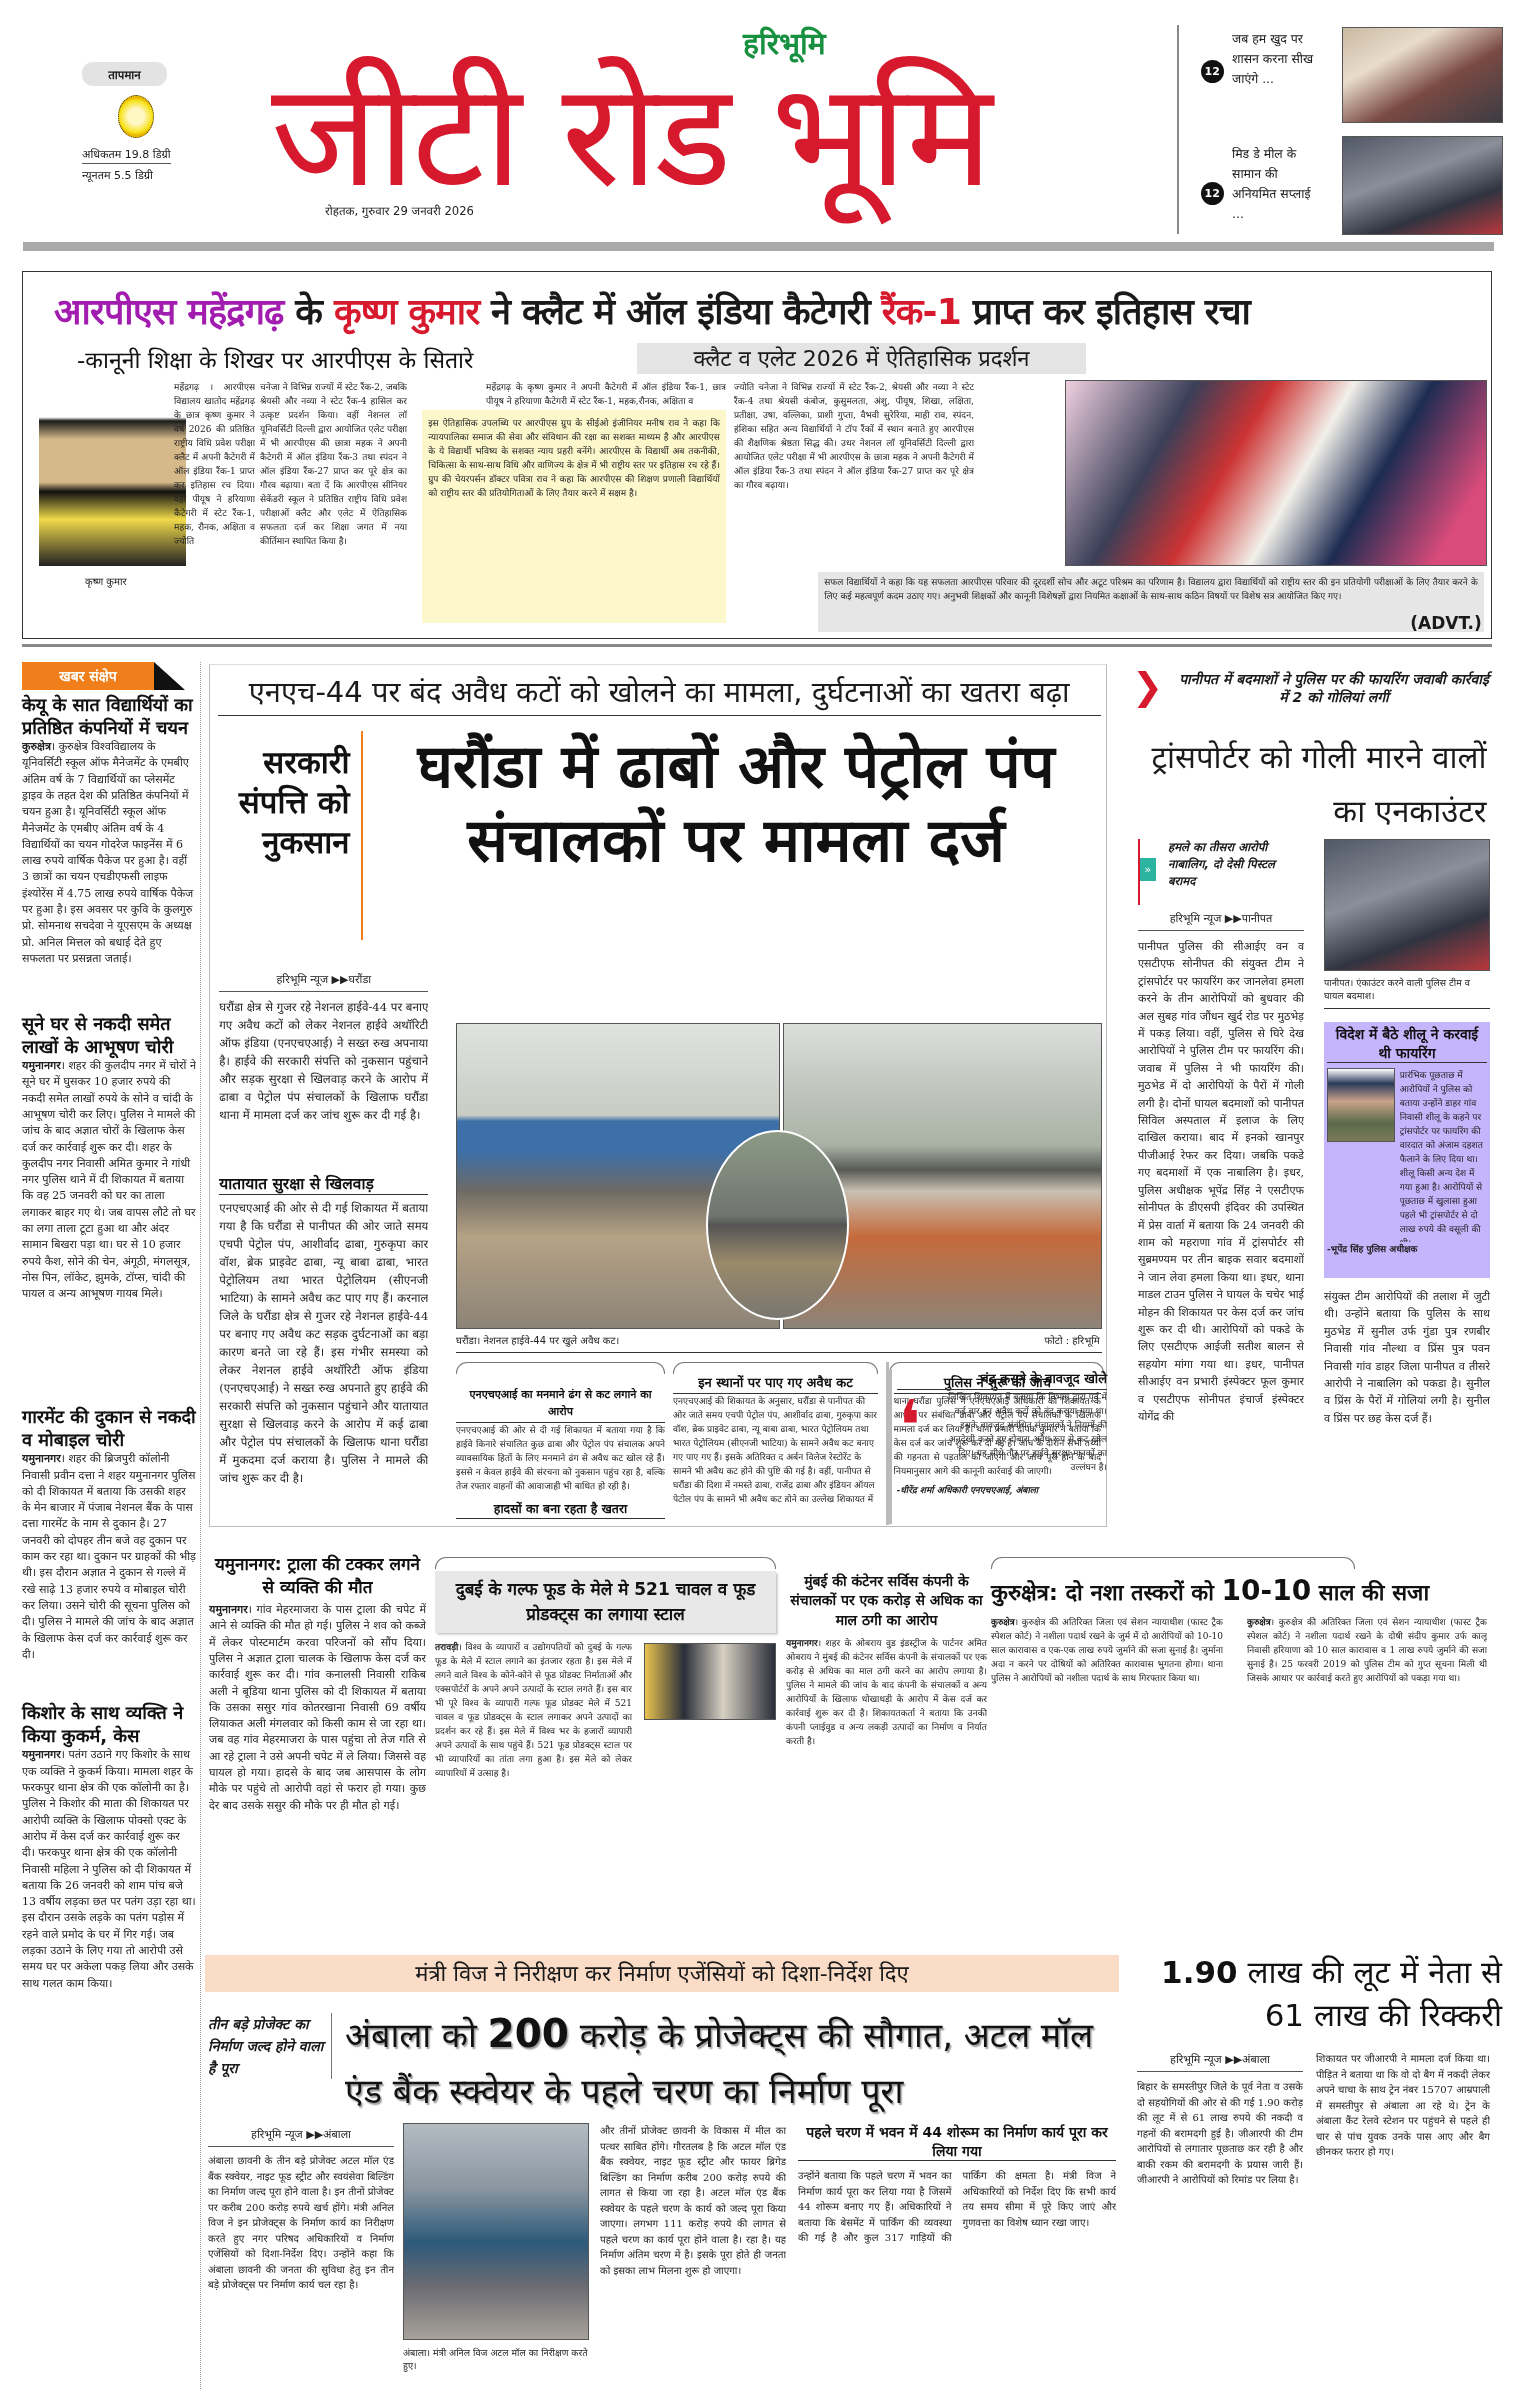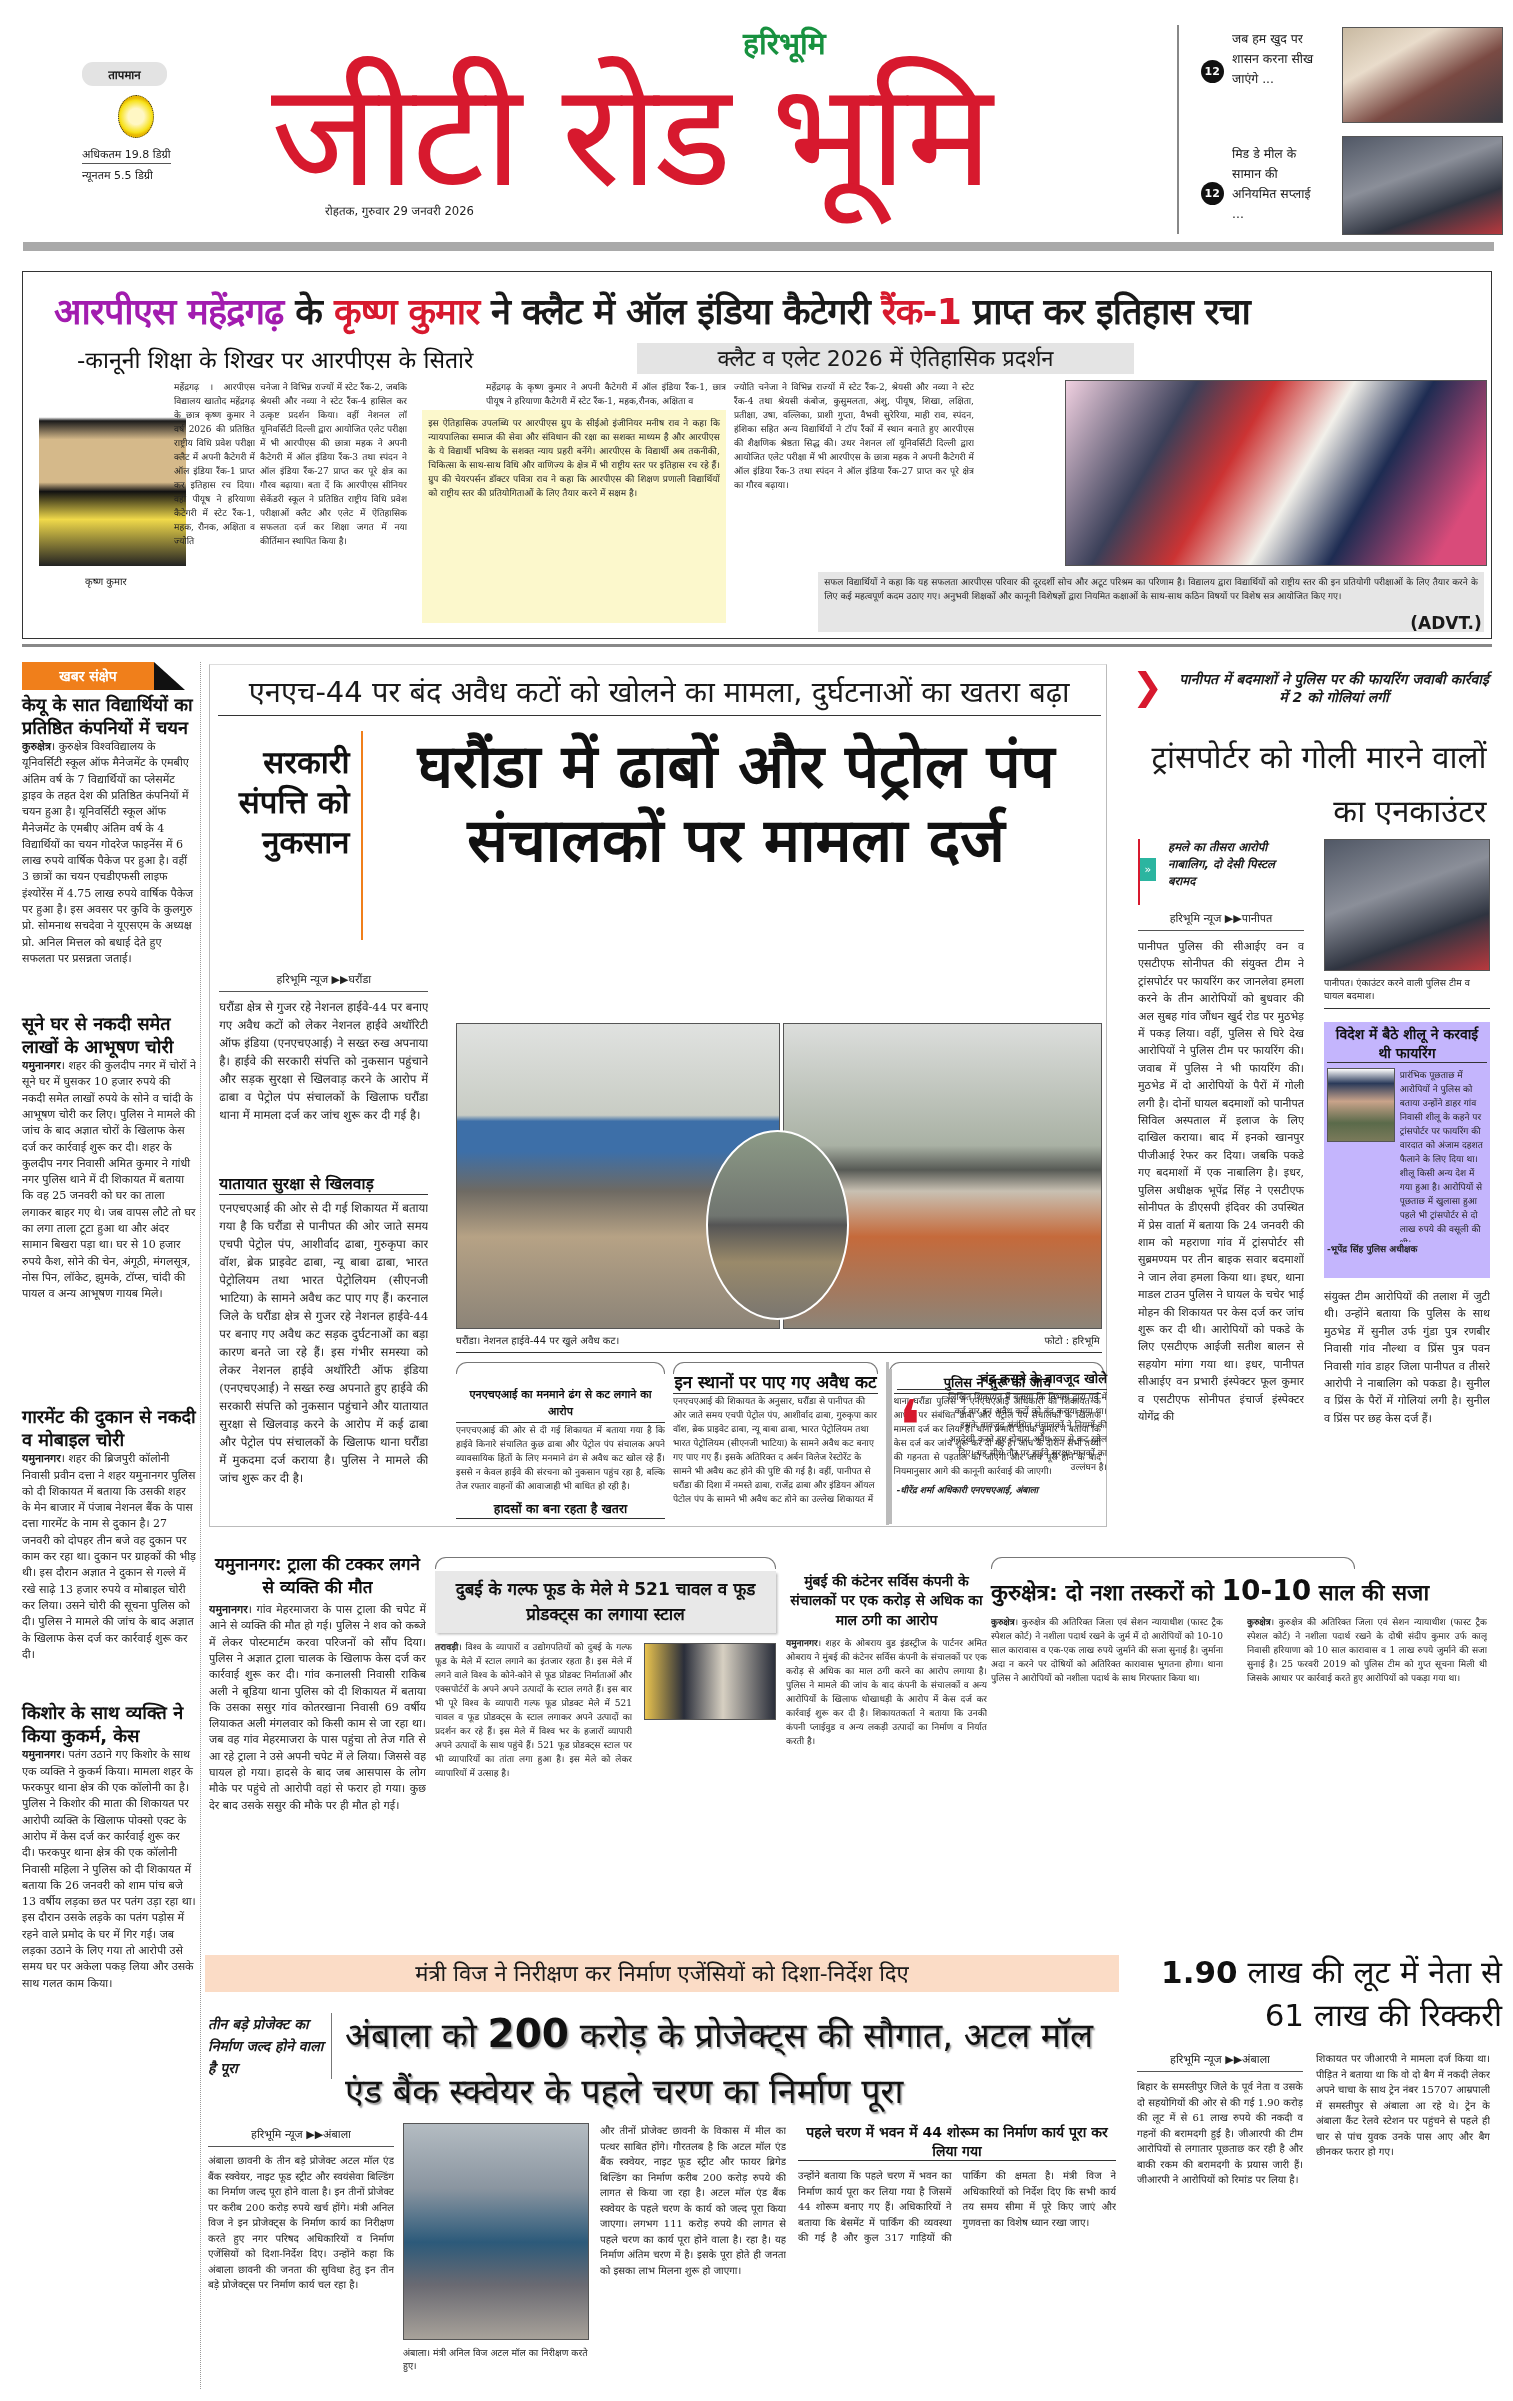--- a/index.html
+++ b/index.html
@@ -44,21 +44,21 @@
   <div style="position:absolute;left:39px;top:7.7px;width:93px;font-size:12.4px;line-height:20px">मिड डे मील के सामान की अनियमित सप्लाई ...</div>
   <div class="photo dark" style="position:absolute;left:149px;top:0;width:161px;height:99px"></div>
 </div>
 <div class="abs" style="left:23px;top:242px;width:1471px;height:9.3px;background:#a9a9a9"></div>
 
 <div class="abs" style="left:22px;top:271px;width:1470px;height:368px;border:1.5px solid #333">
   <div style="position:absolute;left:31px;top:14px;font-size:36px;font-weight:bold;white-space:nowrap;letter-spacing:-0.8px">
     <span style="color:#a21caf">आरपीएस महेंद्रगढ़</span><span> के </span><span style="color:#d7192e">कृष्ण कुमार</span><span> ने क्लैट में ऑल इंडिया कैटेगरी </span><span style="color:#d7192e">रैंक-1</span><span> प्राप्त कर इतिहास रचा</span>
   </div>
   <div style="position:absolute;left:54px;top:71px;font-size:23px;color:#111">-कानूनी शिक्षा के शिखर पर आरपीएस के सितारे</div>
-  <div style="position:absolute;left:614px;top:71px;width:497px;height:31px;background:#e4e4e4;font-size:22px;text-align:center;line-height:31px">क्लैट व एलेट 2026 में ऐतिहासिक प्रदर्शन</div>
+  <div style="position:absolute;left:614px;top:71px;width:449px;height:31px;background:#e4e4e4;font-size:22px;text-align:center;line-height:31px">क्लैट व एलेट 2026 में ऐतिहासिक प्रदर्शन</div>
   <div class="photo cool" style="position:absolute;left:15.5px;top:108px;width:147px;height:186px;background:linear-gradient(180deg,#fff 0%,#fff 20%,#1a1a1a 22%,#d5b98a 32%,#d5b98a 55%,#111 60%,#f0d94a 75%,#222 100%);border:none"></div>
   <div style="position:absolute;left:62px;top:302px;font-size:10px">कृष्ण कुमार</div>
   <div class="txt-sm" style="position:absolute;left:151px;top:108px;width:81px;height:240px;overflow:hidden">महेंद्रगढ़ । आरपीएस विद्यालय खातोद महेंद्रगढ़ के छात्र कृष्ण कुमार ने वर्ष 2026 की प्रतिष्ठित राष्ट्रीय विधि प्रवेश परीक्षा क्लैट में अपनी कैटेगरी में ऑल इंडिया रैंक-1 प्राप्त कर इतिहास रच दिया। वहीं पीयूष ने हरियाणा कैटेगरी में स्टेट रैंक-1, महक, रौनक, अक्षिता व ज्योति</div>
   <div class="txt-sm" style="position:absolute;left:237px;top:108px;width:147px;height:240px;overflow:hidden">चनेजा ने विभिन्न राज्यों में स्टेट रैंक-2, जबकि श्रेयसी और नव्या ने स्टेट रैंक-4 हासिल कर उत्कृष्ट प्रदर्शन किया। वहीं नेशनल लॉ यूनिवर्सिटी दिल्ली द्वारा आयोजित एलेट परीक्षा में भी आरपीएस की छात्रा महक ने अपनी कैटेगरी में ऑल इंडिया रैंक-3 तथा स्पंदन ने ऑल इंडिया रैंक-27 प्राप्त कर पूरे क्षेत्र का गौरव बढ़ाया। बता दें कि आरपीएस सीनियर सेकेंडरी स्कूल ने प्रतिष्ठित राष्ट्रीय विधि प्रवेश परीक्षाओं क्लैट और एलेट में ऐतिहासिक सफलता दर्ज कर शिक्षा जगत में नया कीर्तिमान स्थापित किया है।</div>
   <div class="txt-sm" style="position:absolute;left:463px;top:108px;width:240px;height:31px;overflow:hidden">महेंद्रगढ़ के कृष्ण कुमार ने अपनी कैटेगरी में ऑल इंडिया रैंक-1, छात्र पीयूष ने हरियाणा कैटेगरी में स्टेट रैंक-1, महक,रौनक, अक्षिता व</div>
   <div class="txt-sm" style="position:absolute;left:399px;top:138px;width:304px;height:213px;background:#fcf8cc;padding:6.2px;overflow:hidden">इस ऐतिहासिक उपलब्धि पर आरपीएस ग्रुप के सीईओ इंजीनियर मनीष राव ने कहा कि न्यायपालिका समाज की सेवा और संविधान की रक्षा का सशक्त माध्यम है और आरपीएस के ये विद्यार्थी भविष्य के सशक्त न्याय प्रहरी बनेंगे। आरपीएस के विद्यार्थी अब तकनीकी, चिकित्सा के साथ-साथ विधि और वाणिज्य के क्षेत्र में भी राष्ट्रीय स्तर पर इतिहास रच रहे हैं। ग्रुप की चेयरपर्सन डॉक्टर पवित्रा राव ने कहा कि आरपीएस की शिक्षण प्रणाली विद्यार्थियों को राष्ट्रीय स्तर की प्रतियोगिताओं के लिए तैयार करने में सक्षम है।</div>
   <div class="txt-sm" style="position:absolute;left:711px;top:108px;width:240px;height:232px;overflow:hidden">ज्योति चनेजा ने विभिन्न राज्यों में स्टेट रैंक-2, श्रेयसी और नव्या ने स्टेट रैंक-4 तथा श्रेयसी कंबोज, कुसुमलता, अंशु, पीयूष, शिखा, लक्षिता, प्रतीक्षा, उषा, वल्लिका, प्राशी गुप्ता, वैभवी सुरेरिया, माही राव, स्पंदन, हंशिका सहित अन्य विद्यार्थियों ने टॉप रैंकों में स्थान बनाते हुए आरपीएस की शैक्षणिक श्रेष्ठता सिद्ध की। उधर नेशनल लॉ यूनिवर्सिटी दिल्ली द्वारा आयोजित एलेट परीक्षा में भी आरपीएस के छात्रा महक ने अपनी कैटेगरी में ऑल इंडिया रैंक-3 तथा स्पंदन ने ऑल इंडिया रैंक-27 प्राप्त कर पूरे क्षेत्र का गौरव बढ़ाया।</div>
   <div class="photo warm" style="position:absolute;left:1042px;top:108px;width:422px;height:186px;background:linear-gradient(120deg,#f0d0e0,#3a3f58 25%,#c33,#f2f0ea 55%,#1e2c52 70%,#d94b7a 90%)"></div>
   <div class="txt-sm" style="position:absolute;left:795px;top:300px;width:666px;height:60px;background:#e6e6e6;padding:3.1px 6.2px;overflow:hidden">सफल विद्यार्थियों ने कहा कि यह सफलता आरपीएस परिवार की दूरदर्शी सोच और अटूट परिश्रम का परिणाम है। विद्यालय द्वारा विद्यार्थियों को राष्ट्रीय स्तर की इन प्रतियोगी परीक्षाओं के लिए तैयार करने के लिए कई महत्वपूर्ण कदम उठाए गए। अनुभवी शिक्षकों और कानूनी विशेषज्ञों द्वारा नियमित कक्षाओं के साथ-साथ कठिन विषयों पर विशेष सत्र आयोजित किए गए।</div>
   <div style="position:absolute;right:9.3px;bottom:4.6px;font-size:17px;font-weight:bold">(ADVT.)</div>
@@ -99,21 +99,21 @@
 
   <div style="position:absolute;left:246px;top:697px;width:209px;height:163px">
     <div class="tab" style="left:0;top:0;width:209px"></div>
     <div class="subhd" style="margin-top:24px;font-size:11px;line-height:17px">एनएचएआई का मनमाने ढंग से कट लगाने का आरोप</div>
     <div class="txt-sm" style="height:74px;overflow:hidden">एनएचएआई की ओर से दी गई शिकायत में बताया गया है कि हाईवे किनारे संचालित कुछ ढाबा और पेट्रोल पंप संचालक अपने व्यावसायिक हितों के लिए मनमाने ढंग से अवैध कट खोल रहे हैं। इससे न केवल हाईवे की संरचना को नुकसान पहुंच रहा है, बल्कि तेज रफ्तार वाहनों की आवाजाही भी बाधित हो रही है।</div>
     <div class="subhd" style="font-size:12.4px;margin-top:3.1px">हादसों का बना रहता है खतरा</div>
     <div class="txt-sm" style="height:0;overflow:hidden">शिकायत में यह भी उल्लेख किया गया है कि इन अवैध कटों के कारण हाईवे पर अचानक वाहनों का मुड़ना और सामने से आने वाले तेज रफ्तार वाहनों से टकराव का खतरा बना रहता है। कई बार चालक अचानक ब्रेक लगाने को मजबूर होते हैं, जिससे पीछे से आ रहे वाहन टकरा जाते हैं।</div>
   </div>
   <div style="position:absolute;left:463px;top:697px;width:205px;height:163px">
     <div class="tab" style="left:0;top:0;width:205px"></div>
-    <div class="subhd" style="margin-top:12.4px;font-size:17px;line-height:17px">इन स्थानों पर पाए गए अवैध कट</div>
+    <div class="subhd" style="margin-top:12.4px;font-size:13px;line-height:17px">इन स्थानों पर पाए गए अवैध कट</div>
     <div class="txt-sm" style="height:108px;overflow:hidden;text-align:left">एनएचएआई की शिकायत के अनुसार, घरौंडा से पानीपत की ओर जाते समय एचपी पेट्रोल पंप, आशीर्वाद ढाबा, गुरुकृपा कार वॉश, ब्रेक प्राइवेट ढाबा, न्यू बाबा ढाबा, भारत पेट्रोलियम तथा भारत पेट्रोलियम (सीएनजी भाटिया) के सामने अवैध कट बनाए गए पाए गए हैं। इसके अतिरिक्त द अर्बन विलेज रेस्टोरेंट के सामने भी अवैध कट होने की पुष्टि की गई है। वहीं, पानीपत से घरौंडा की दिशा में नमस्ते ढाबा, राजेंद्र ढाबा और इंडियन ऑयल पेट्रोल पंप के सामने भी अवैध कट होने का उल्लेख शिकायत में किया गया है।</div>
   </div>
   <div style="position:absolute;left:676px;top:697px;width:215px;height:163px;border-left:3.1px solid #bbb;padding-left:4.6px">
     <div class="tab" style="left:0;top:0;width:215px"></div>
     <div class="subhd" style="margin-top:12.4px;font-size:13px;line-height:17px">पुलिस ने शुरू की जांच</div>
     <div class="txt-sm" style="height:108px;overflow:hidden">थाना घरौंडा पुलिस ने एनएचएआई अधिकारी की शिकायत के आधार पर संबंधित ढाबा और पेट्रोल पंप संचालकों के खिलाफ मामला दर्ज कर लिया है। थाना प्रभारी दीपक कुमार ने बताया कि केस दर्ज कर जांच शुरू कर दी गई है। जांच के दौरान सभी तथ्यों की गहनता से पड़ताल की जाएगी और जांच पूरी होने के बाद नियमानुसार आगे की कानूनी कार्रवाई की जाएगी।</div>
   </div>
 </div>
 
 <div class="abs" style="left:889px;top:1369px;width:218px;height:155px;border-left:3.1px solid #bbb;padding-left:4.6px">

